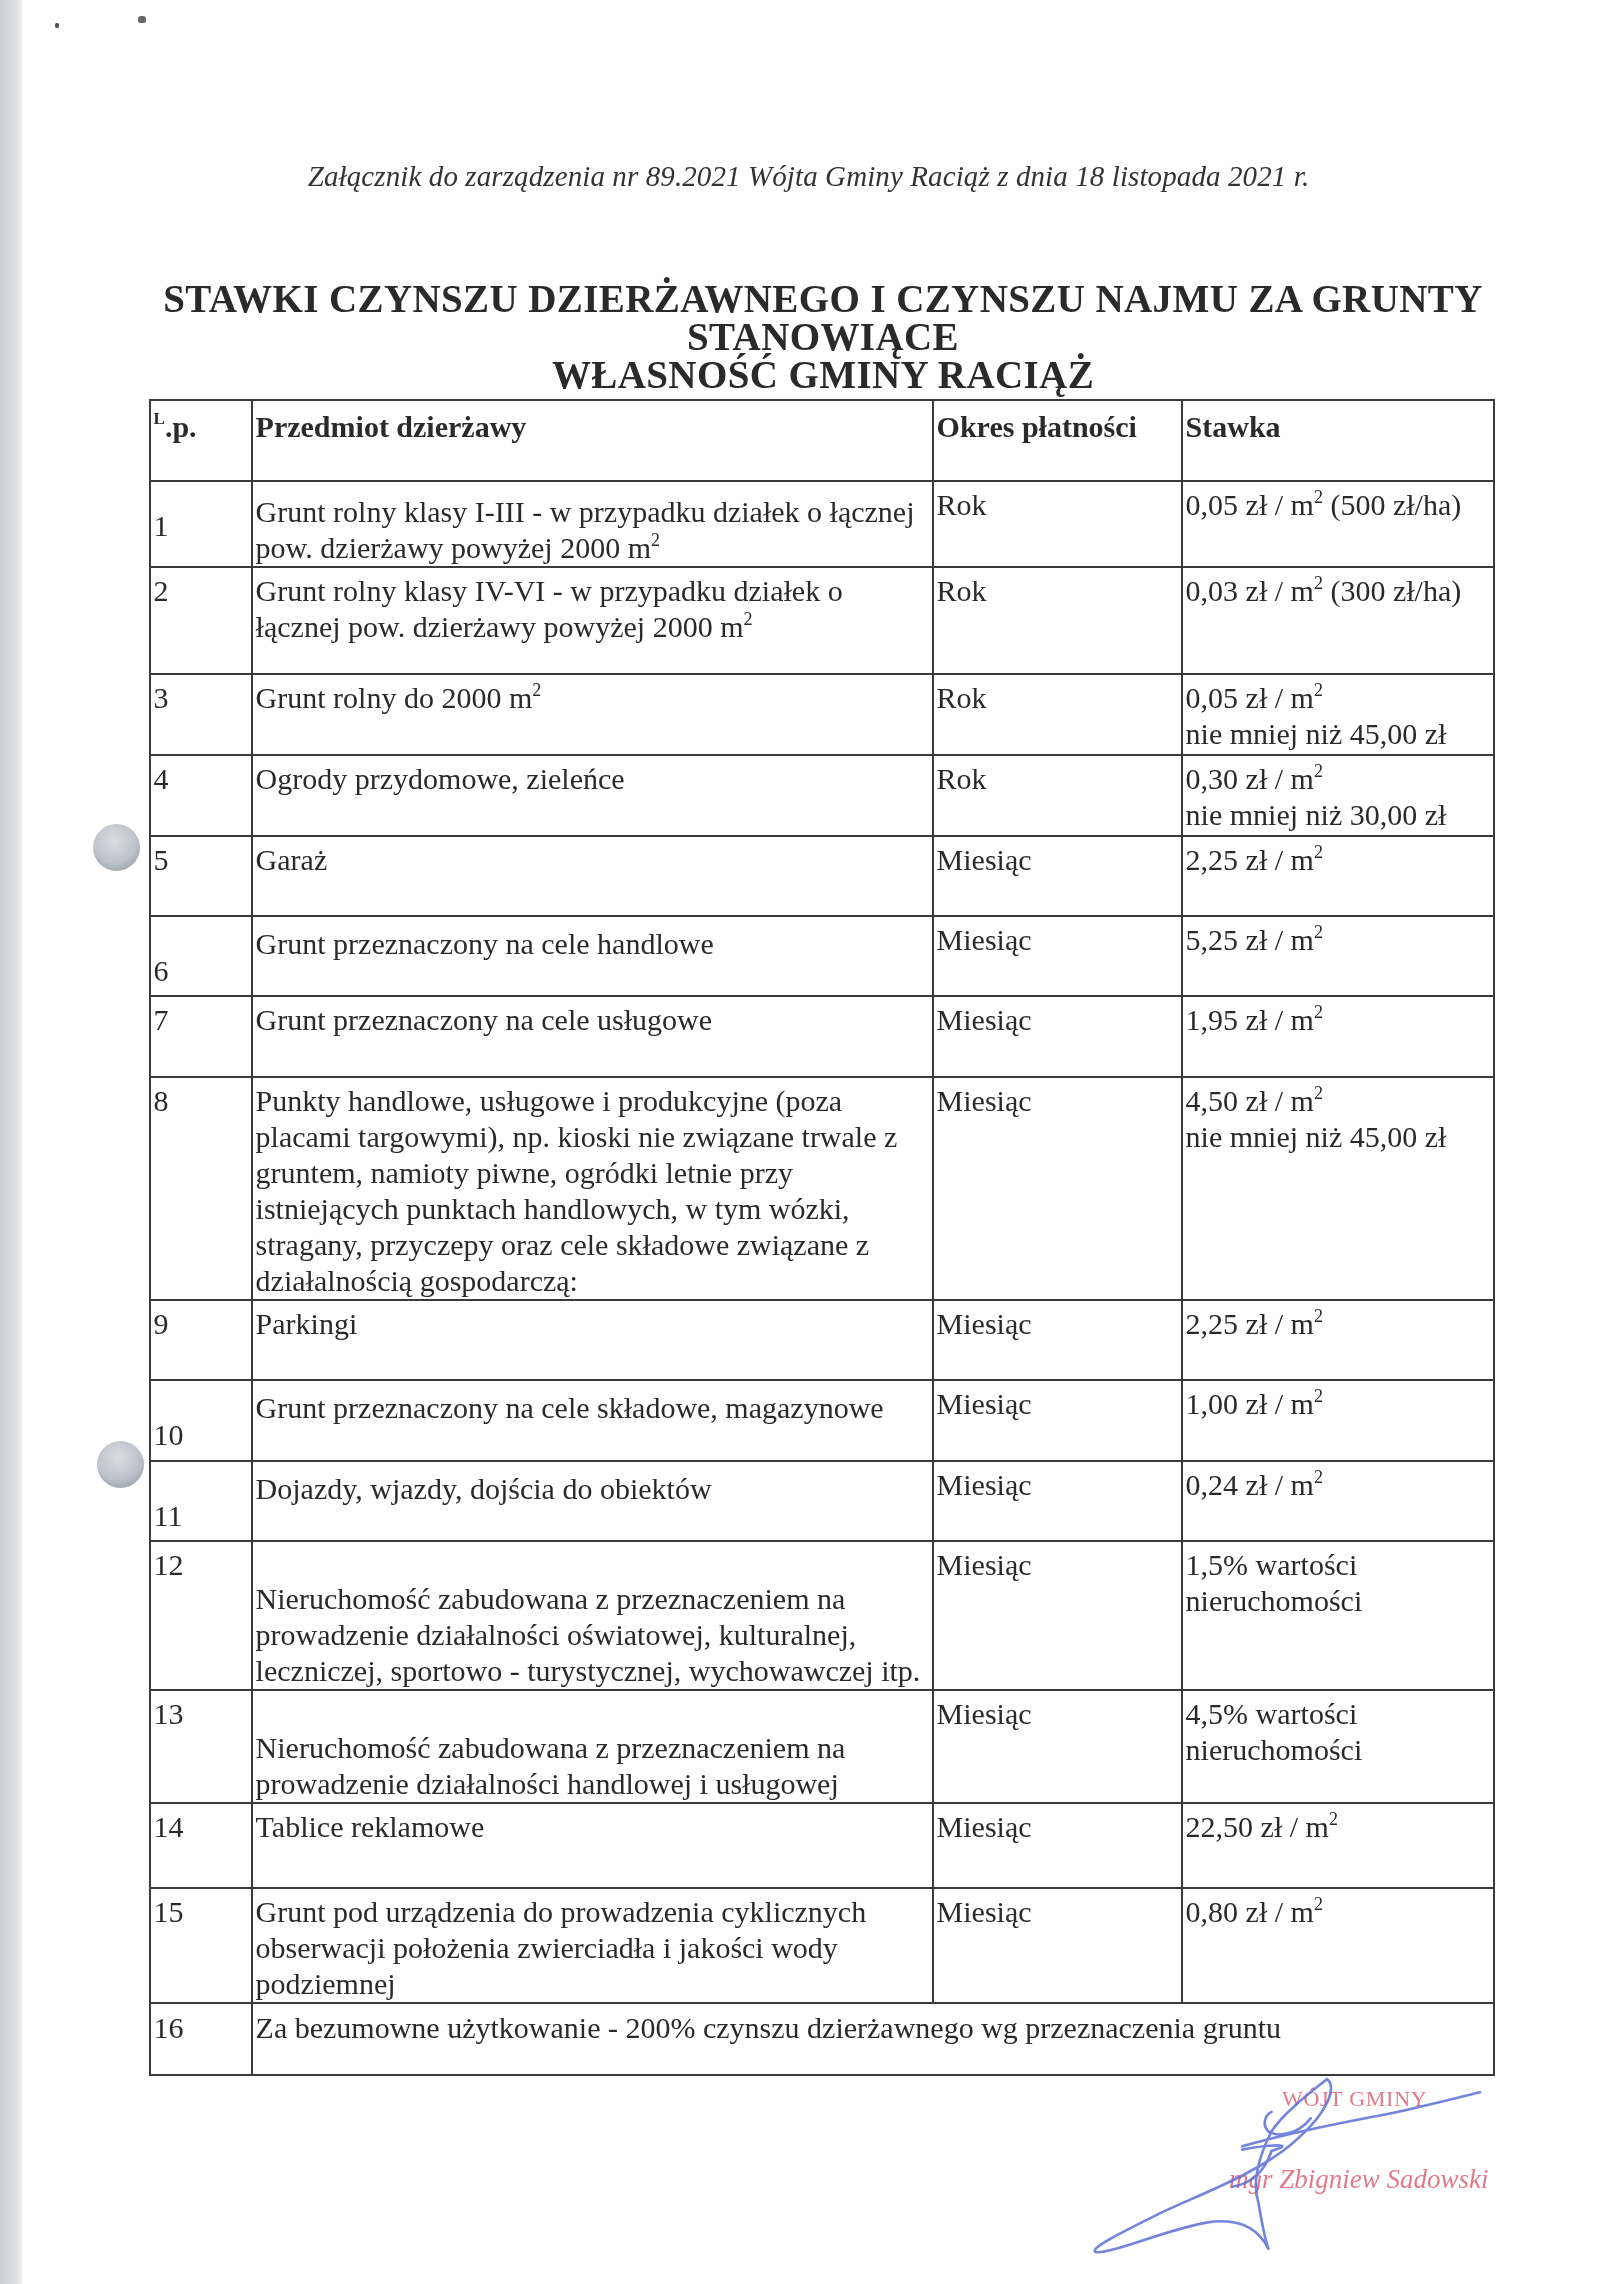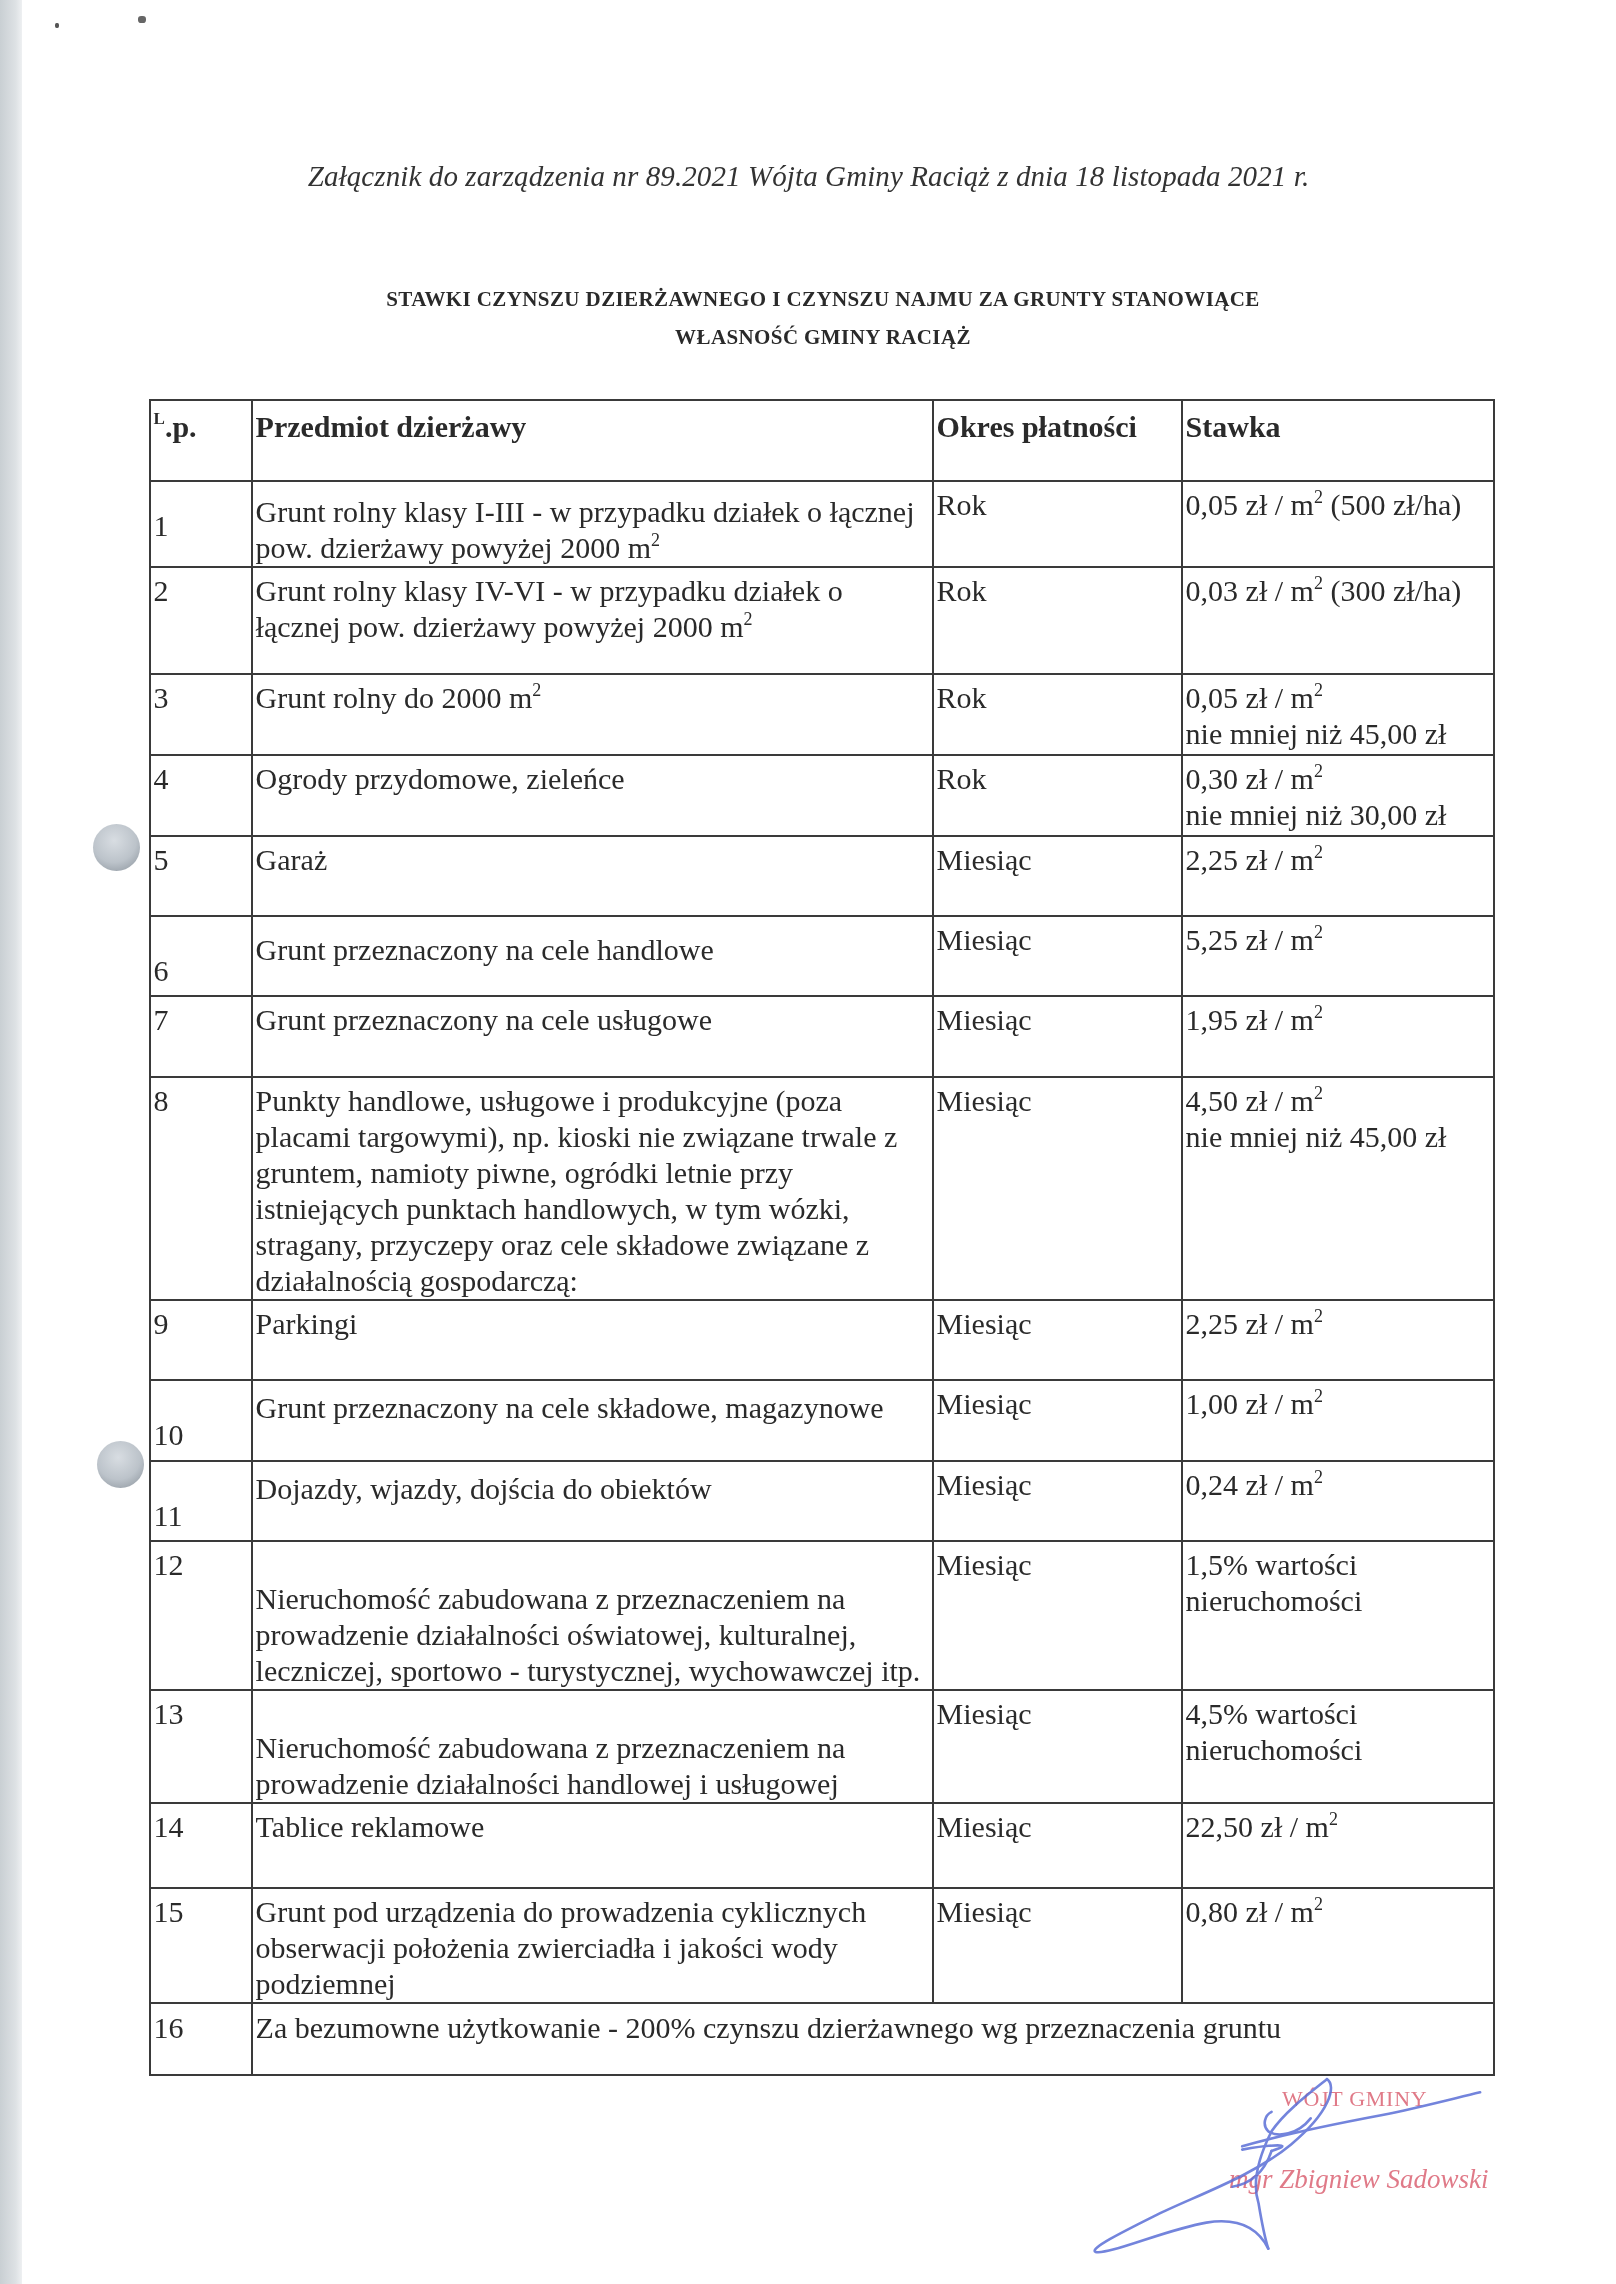--- a/index.html
+++ b/index.html
@@ -18,21 +18,21 @@
     background: radial-gradient(circle at 45% 35%, #d8dde2 0%, #bcc3ca 55%, #9ea6ae 80%, #a9a39c 100%);
   }
   .speck { position: absolute; background: #555; border-radius: 40%; }
   .attachment-line {
     position: absolute; left: 0; width: 1617px; top: 160px;
     text-align: center; font-style: italic; font-size: 29px; color: #333;
     letter-spacing: 0.1px;
   }
   .doc-title {
     position: absolute; left: 145px; width: 1356px; top: 280px;
-    text-align: center; font-weight: bold; font-size: 21px; line-height: 38px; color: #2a2a2a;
+    text-align: center; font-weight: bold; font-size: 39px; line-height: 38px; color: #2a2a2a;
     letter-spacing: 0.4px;
   }
   table.rates {
     position: absolute; left: 149px; top: 399px; width: 1345px;
     border-collapse: collapse; table-layout: fixed;
     font-size: 30px; line-height: 36px; color: #2a2a2a;
   }
   table.rates td, table.rates th {
     border: 2px solid #3a3a3a; vertical-align: top; padding: 5.2px 2.6px 0 2.6px;
     text-align: left; font-weight: normal;
@@ -120,21 +120,21 @@
       <tr style="height: 80px;">
         <td>5</td>
         <td><span>Garaż</span></td>
         <td>Miesiąc</td>
         <td>
           <div><span>2,25 zł / m</span><sup>2</sup></div>
         </td>
       </tr>
       <tr style="height: 80px;">
         <td style="padding-top: 36px;">6</td>
-        <td style="padding-top: 15px;"><span>Grunt przeznaczony na cele handlowe</span></td>
+        <td style="padding-top: 9px;"><span>Grunt przeznaczony na cele handlowe</span></td>
         <td>Miesiąc</td>
         <td>
           <div><span>5,25 zł / m</span><sup>2</sup></div>
         </td>
       </tr>
       <tr style="height: 81px;">
         <td>7</td>
         <td><span>Grunt przeznaczony na cele usługowe</span></td>
         <td>Miesiąc</td>
         <td>

